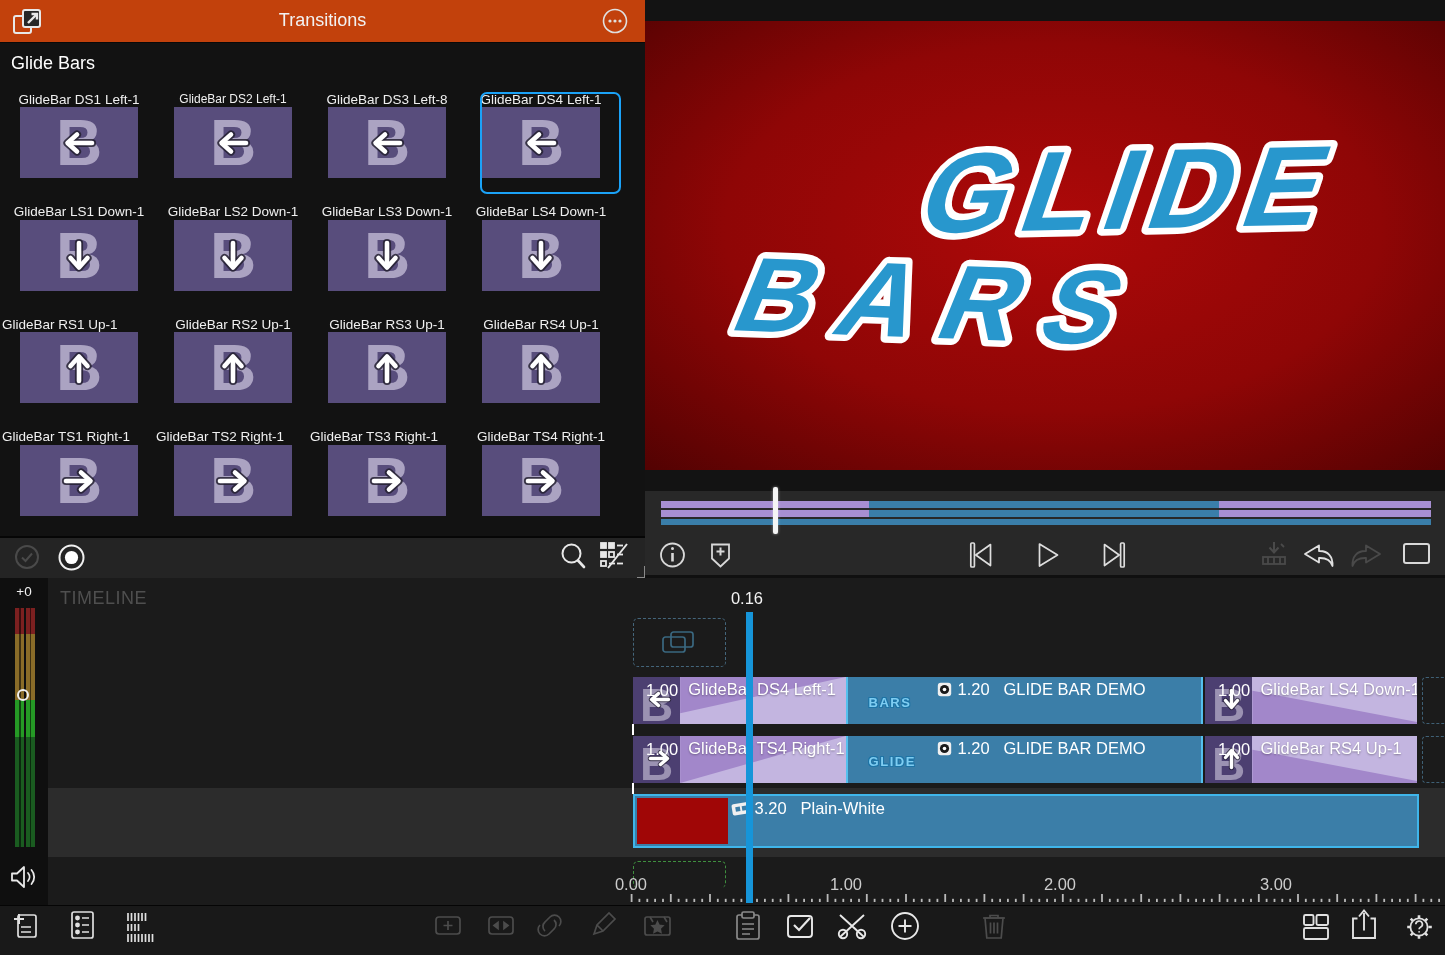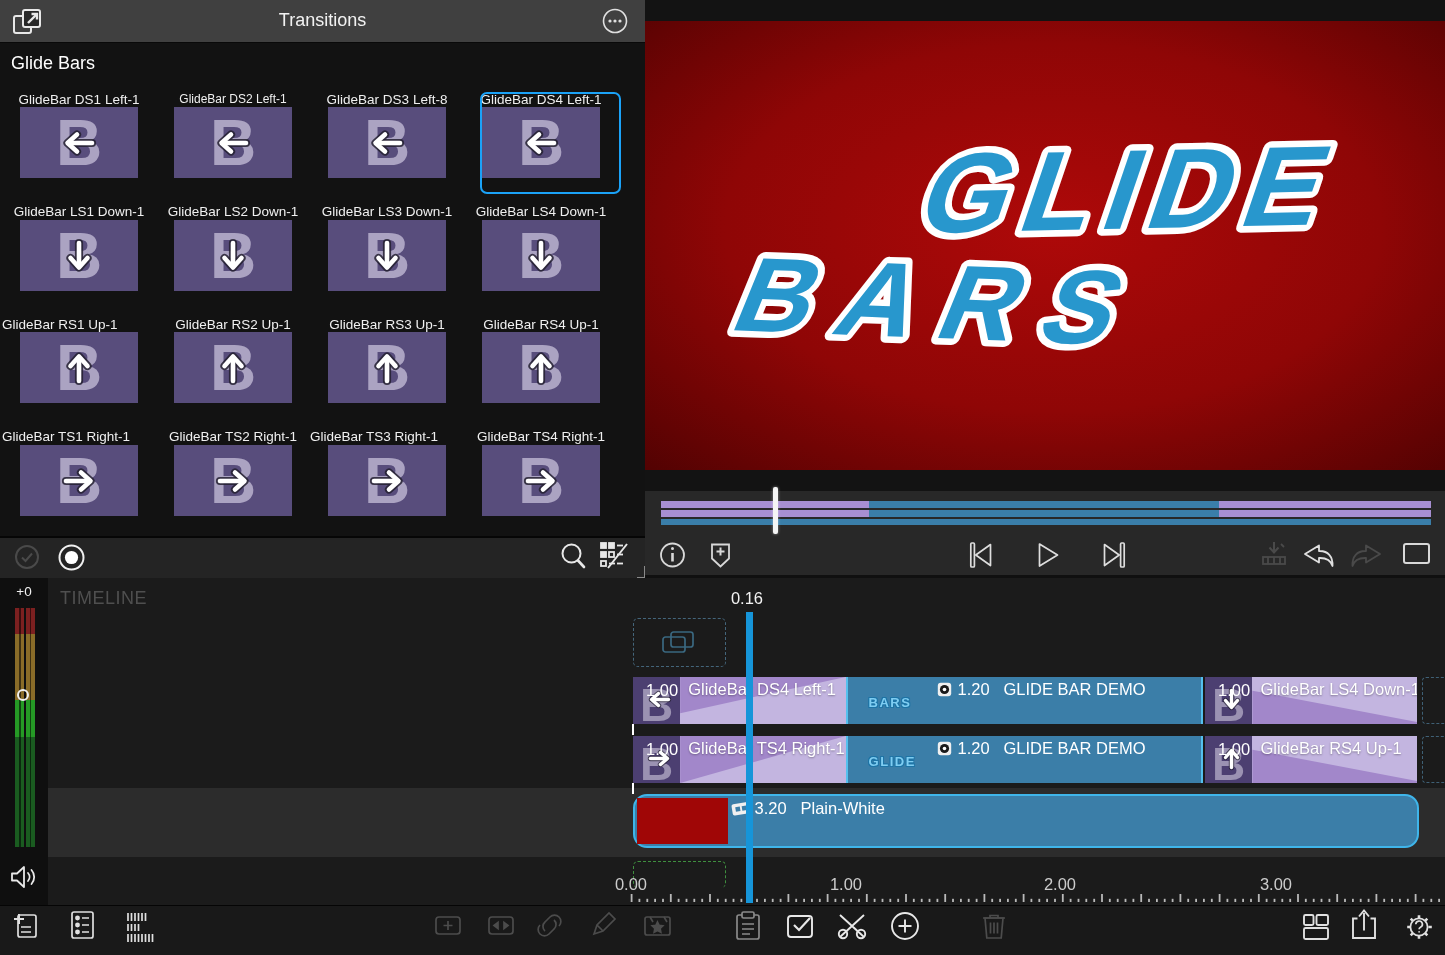--- a/index.html
+++ b/index.html
@@ -3,21 +3,21 @@
 <style>
 *{margin:0;padding:0;box-sizing:border-box}
 html,body{width:1445px;height:955px;overflow:hidden;background:#141414;
   font-family:"Liberation Sans",sans-serif;-webkit-font-smoothing:antialiased}
 .abs{position:absolute}
 </style></head>
 <body>
 <div class="abs" style="left:0;top:0;width:1445px;height:955px;background:#141414">
 
 <div class="abs" style="left:0;top:0;width:645px;height:578px;background:#121212">
-<div class="abs" style="left:0;top:0;width:645px;height:43px;background:#404040;border-bottom:1px solid #090909">
+<div class="abs" style="left:0;top:0;width:645px;height:43px;background:#c2410c;border-bottom:1px solid #090909">
 <svg class="abs" style="left:11px;top:6px" width="32" height="32" viewBox="0 0 32 32" fill="none" stroke="#e8e8e8" stroke-width="2">
 <rect x="3" y="10" width="17" height="17" rx="2"></rect>
 <rect x="12" y="4" width="17" height="17" rx="2" fill="#272727"></rect>
 <path d="M17 17 L26 8" stroke-width="2.4"></path>
           <path d="M20.5 8 H26 V13.5" fill="none" stroke-width="2.4"></path>
 </svg>
 <div class="abs" style="left:0;top:10px;width:645px;text-align:center;font-size:18px;color:#f2f2f2">Transitions</div>
 <svg class="abs" style="left:602px;top:8px" width="26" height="26" viewBox="0 0 26 26">
 <circle cx="13" cy="13" r="11.5" fill="none" stroke="#e0e0e0" stroke-width="1.6"></circle>
 <circle cx="8" cy="13" r="1.6" fill="#e0e0e0"></circle>
@@ -136,21 +136,21 @@
 </svg>
 <div class="abs" style="left:2px;top:429.0px;width:154px;text-align:left;font-size:13.5px;color:#f0f0f0;white-space:nowrap">GlideBar TS1 Right-1</div>
 <div class="abs" style="left:20px;top:444.5px;width:118px;height:71px;background:#584d7c"></div>
 <svg class="abs" style="left:20px;top:444.5px" width="118" height="71" viewBox="0 0 118 71">
 <text x="59" y="58" text-anchor="middle" font-family="Liberation Sans" font-size="64" font-weight="bold" fill="#aba3c2">B</text>
 <path d="M46 36 H67" stroke="rgba(35,32,48,0.85)" stroke-width="8.2" fill="none" stroke-linecap="round"></path>
         <path d="M61 27.5 L70.5 36 L61 44.5" fill="none" stroke="rgba(35,32,48,0.85)" stroke-width="8.2" stroke-linecap="round" stroke-linejoin="round"></path>
         <path d="M46 36 H67" stroke="#fff" stroke-width="4.6" fill="none" stroke-linecap="round"></path>
         <path d="M61 27.5 L70.5 36 L61 44.5" fill="none" stroke="#fff" stroke-width="4.6" stroke-linecap="round" stroke-linejoin="round"></path>
 </svg>
-<div class="abs" style="left:156px;top:429.0px;width:154px;text-align:center;font-size:13.5px;color:#f0f0f0;white-space:nowrap">GlideBar TS2 Right-1</div>
+<div class="abs" style="left:156px;top:429.0px;width:154px;font-size:13.5px;color:#f0f0f0;white-space:nowrap">GlideBar TS2 Right-1</div>
 <div class="abs" style="left:174px;top:444.5px;width:118px;height:71px;background:#584d7c"></div>
 <svg class="abs" style="left:174px;top:444.5px" width="118" height="71" viewBox="0 0 118 71">
 <text x="59" y="58" text-anchor="middle" font-family="Liberation Sans" font-size="64" font-weight="bold" fill="#aba3c2">B</text>
 <path d="M46 36 H67" stroke="rgba(35,32,48,0.85)" stroke-width="8.2" fill="none" stroke-linecap="round"></path>
         <path d="M61 27.5 L70.5 36 L61 44.5" fill="none" stroke="rgba(35,32,48,0.85)" stroke-width="8.2" stroke-linecap="round" stroke-linejoin="round"></path>
         <path d="M46 36 H67" stroke="#fff" stroke-width="4.6" fill="none" stroke-linecap="round"></path>
         <path d="M61 27.5 L70.5 36 L61 44.5" fill="none" stroke="#fff" stroke-width="4.6" stroke-linecap="round" stroke-linejoin="round"></path>
 </svg>
 <div class="abs" style="left:310px;top:429.0px;width:154px;font-size:13.5px;color:#f0f0f0;white-space:nowrap">GlideBar TS3 Right-1</div>
 <div class="abs" style="left:328px;top:444.5px;width:118px;height:71px;background:#584d7c"></div>
@@ -347,21 +347,21 @@
 <text x="13" y="19" font-family="Liberation Sans" font-size="16.5" fill="#ffffff">1.00</text>
 </svg>
 <div class="abs" style="left:1252.4px;top:158px;width:164.9px;height:47px;background:#c3b5e0;overflow:hidden">
         <div class="abs" style="left:0;top:0;width:100%;height:100%;background:#a287ca;clip-path:polygon(0 29%, 100% 96%, 100% 100%, 0 100%)"></div>
         <div class="abs" style="left:8px;top:3px;font-size:16.5px;color:#ffffff;white-space:nowrap;text-shadow:0 1px 2px rgba(0,0,0,.35)">GlideBar RS4 Up-1</div>
       </div>
 <div class="abs" style="left:1422px;top:99px;width:26px;height:47px;border:1.6px dashed #3f6075;border-radius:4px"></div>
 <div class="abs" style="left:1422px;top:158px;width:26px;height:47px;border:1.6px dashed #3f6075;border-radius:4px"></div>
 <div class="abs" style="left:631.5px;top:146px;width:2.2px;height:11px;background:#fff"></div>
 <div class="abs" style="left:631.5px;top:205px;width:2.2px;height:11px;background:#fff"></div>
-<div class="abs" style="left:632.6px;top:215.6px;width:786.7px;height:54.9px;background:#3b7ea8;border:2px solid #3fb5ea;border-radius:14px">
+<div class="abs" style="left:632.6px;top:215.6px;width:786.7px;height:54.9px;background:#3b7ea8;border:2px solid #3fb5ea;border-radius:0">
 <div class="abs" style="left:2.5px;top:2.5px;width:91px;height:45.5px;background:#a00606"></div>
 <svg class="abs" style="left:96px;top:4px" width="20" height="17" viewBox="0 0 20 17">
 <rect x="1" y="3" width="18" height="11.5" rx="2" fill="#f0f0f0" transform="rotate(-9 10 8.5)"></rect>
 <rect x="4.5" y="6.3" width="4.6" height="4.6" fill="#3b7ea8" transform="rotate(-9 10 8.5)"></rect>
 <rect x="11" y="6.3" width="4.6" height="4.6" fill="#3b7ea8" transform="rotate(-9 10 8.5)"></rect>
 </svg>
 <div class="abs" style="left:120px;top:3.5px;font-size:16.5px;color:#ffffff">3.20&nbsp;&nbsp; Plain-White</div>
 </div>
 <div class="abs" style="left:633px;top:283px;width:93px;height:27px;border:1.6px dashed #3f8f3f;border-radius:5px;border-bottom:none"></div>
 <div class="abs" style="left:591px;top:297px;width:80px;text-align:center;font-size:16.5px;color:#cccccc">0.00</div>

